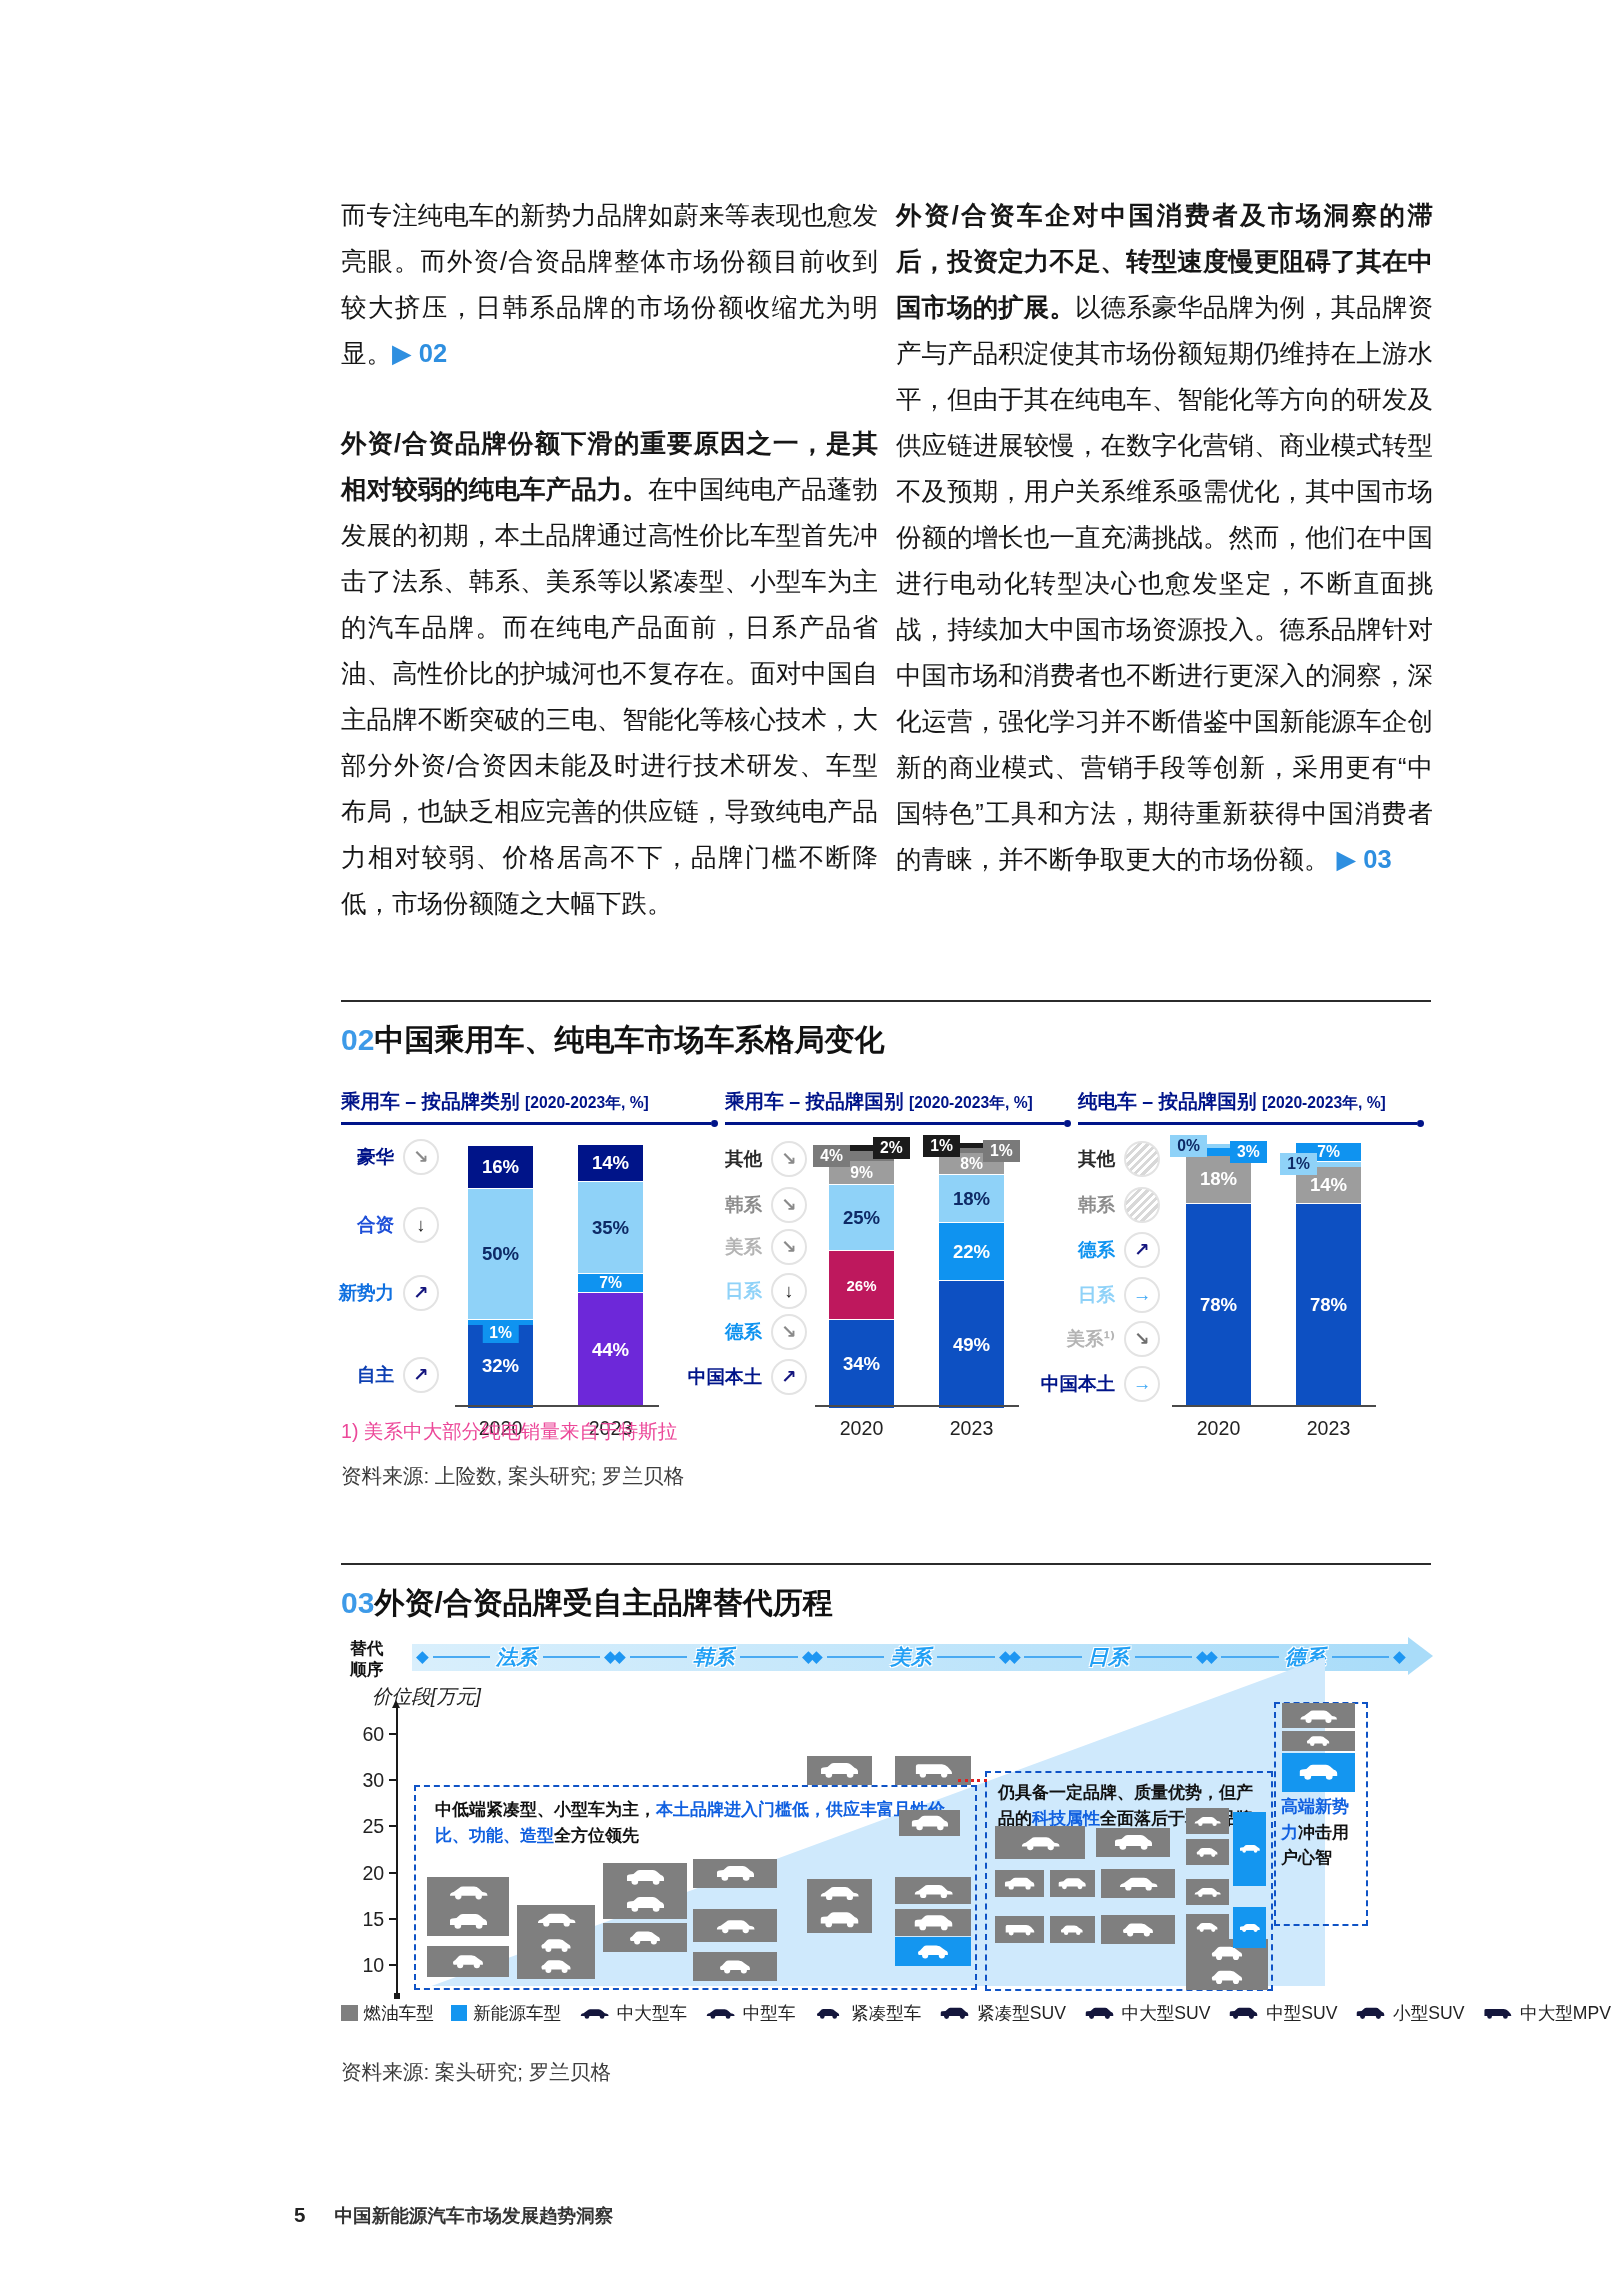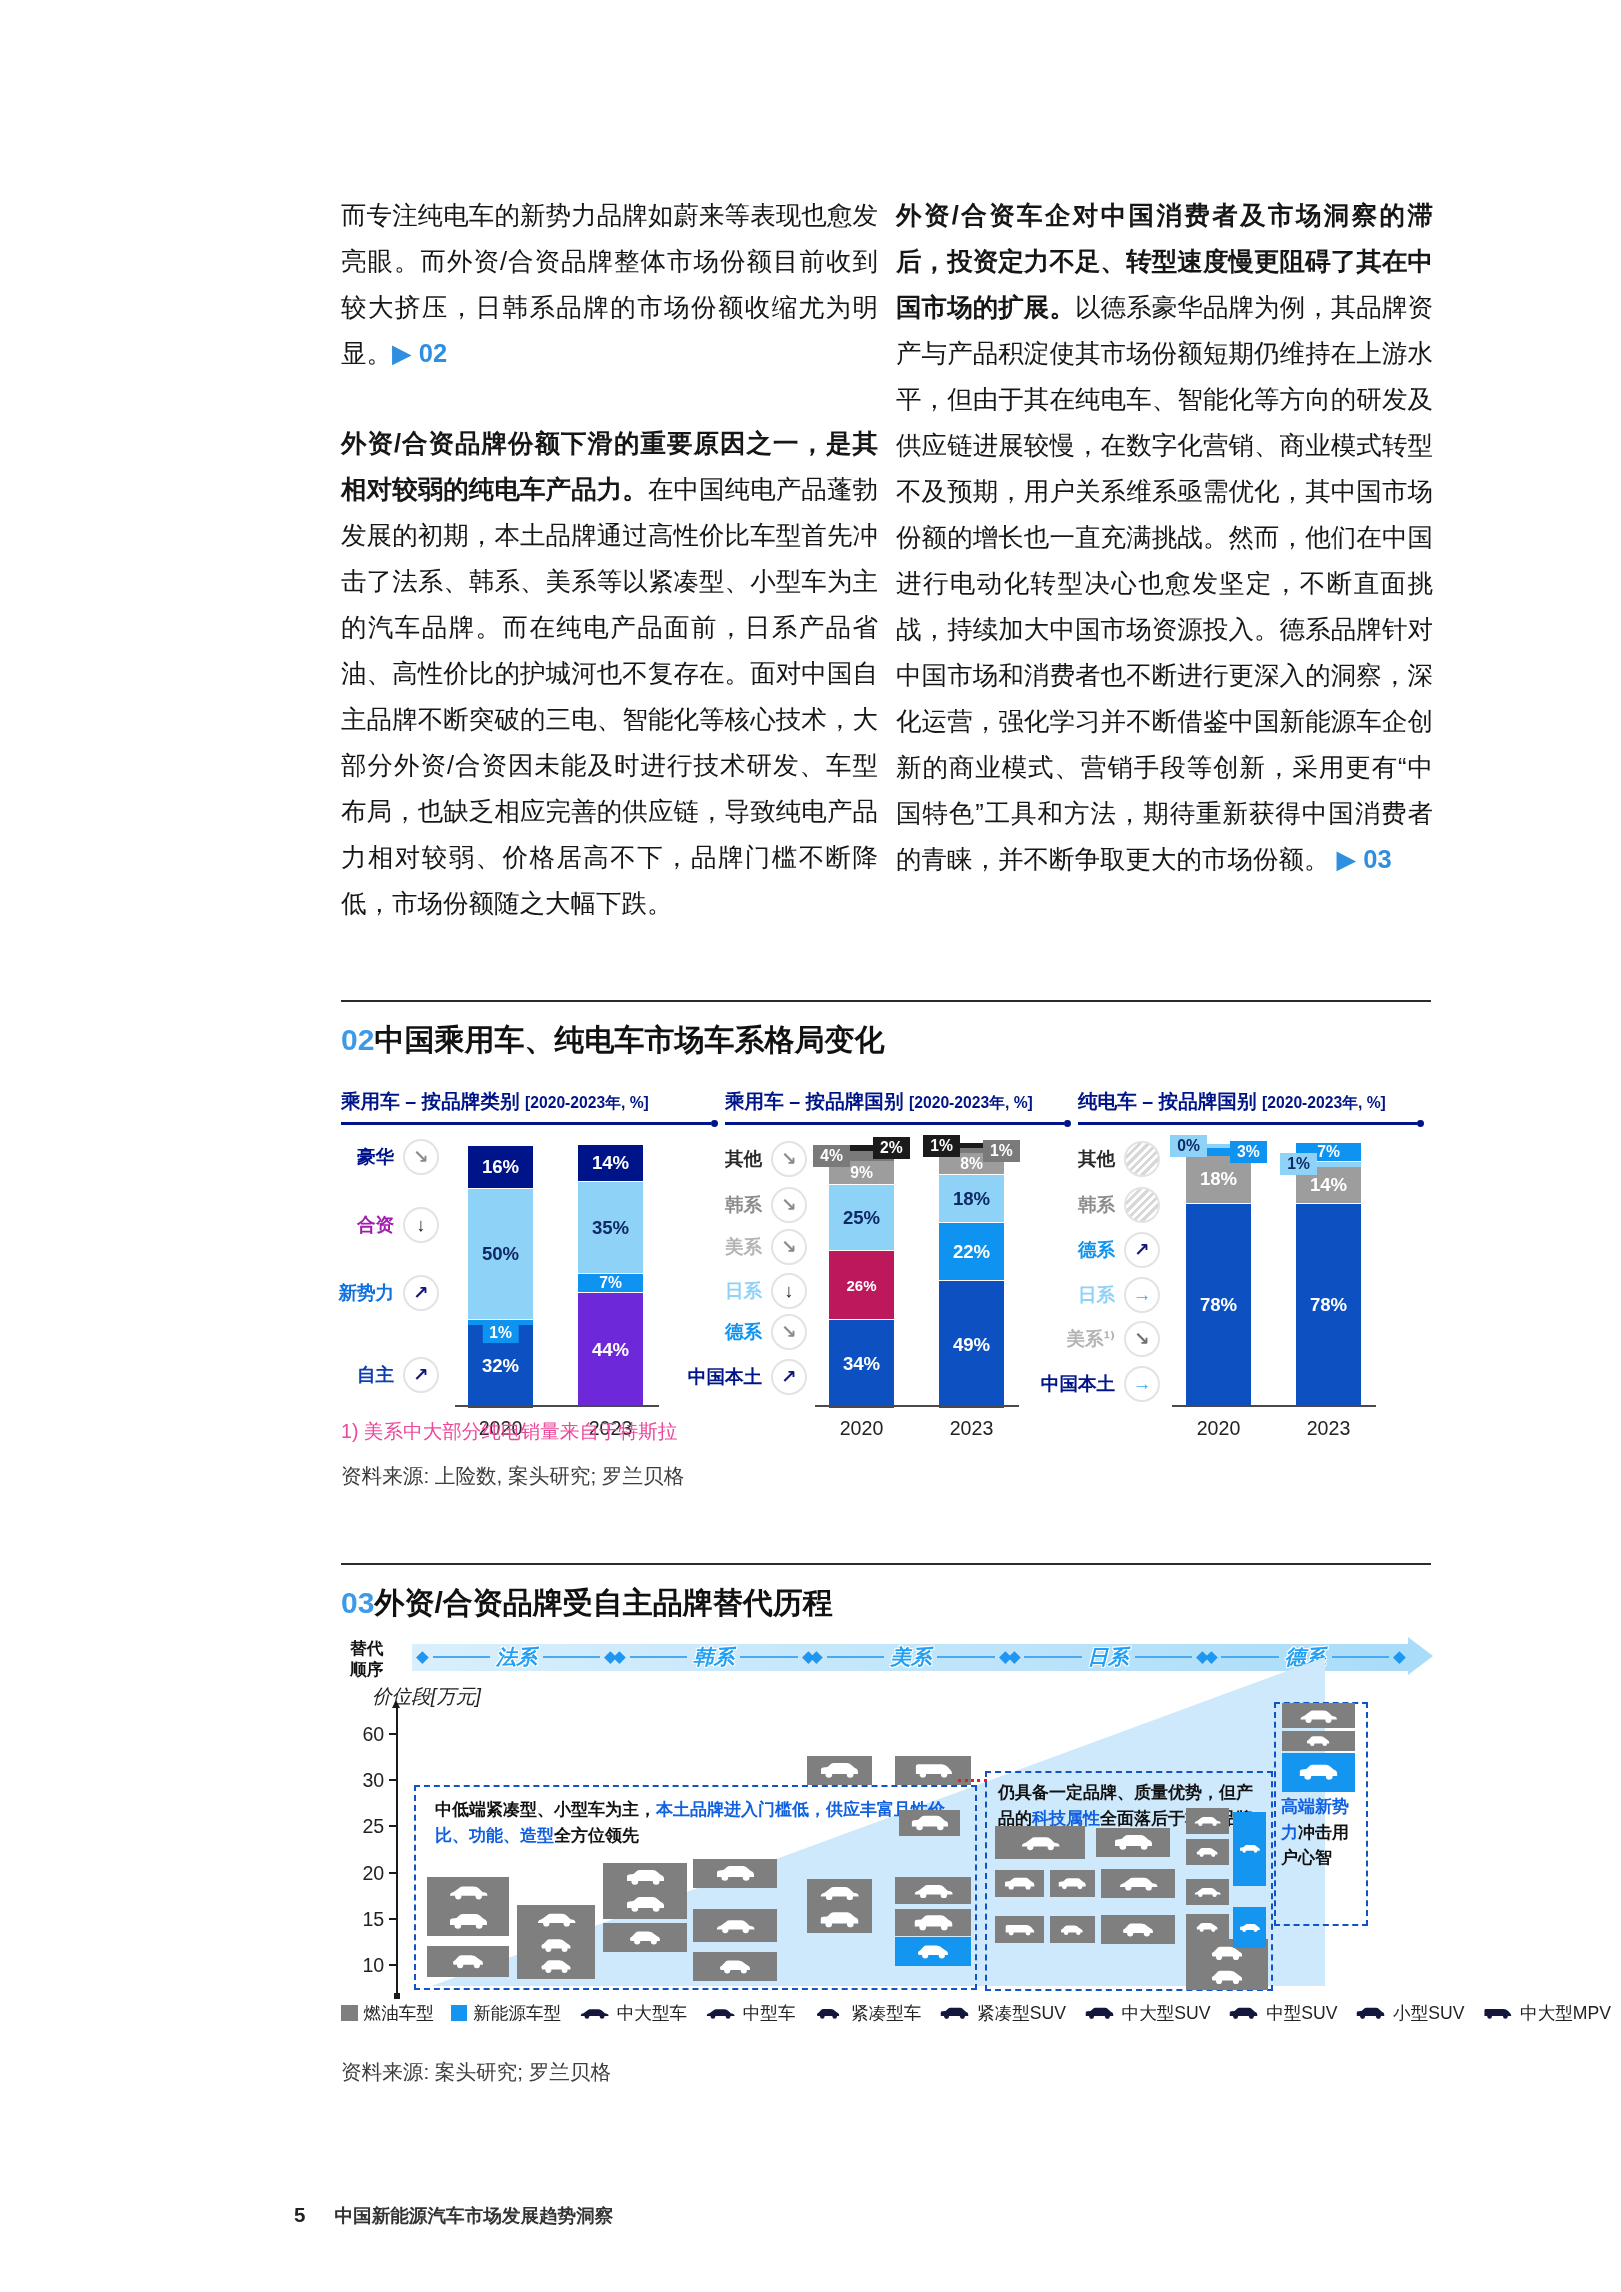--- a/index.html
+++ b/index.html
@@ -125,21 +125,21 @@
     <div class="panels">
       <div class="panel" style="width:384px;">
         <div class="subtitle"><span>乘用车 – 按品牌类别</span> <span class="bracket">[2020-2023年, %]</span></div>
         <div class="sub-line"></div>
         <div class="chart-body">
             <div class="lg-row" style="top: 2px; left: 0px; width: 98px;">
               <div class="lg-label" style="color: rgb(0, 20, 137);">豪华</div>
               <div class="lg-circle" style="color: rgb(138, 138, 138);">↘</div>
             </div>
             <div class="lg-row" style="top: 70px; left: 0px; width: 98px;">
-              <div class="lg-label" style="color: #a21caf;">合资</div>
+              <div class="lg-label" style="color: #1d4ed8;">合资</div>
               <div class="lg-circle" style="color: rgb(27, 27, 27);">↓</div>
             </div>
             <div class="lg-row" style="top: 138px; left: 0px; width: 98px;">
               <div class="lg-label" style="color: rgb(15, 112, 224);">新势力</div>
               <div class="lg-circle" style="color: rgb(20, 21, 126);">↗</div>
             </div>
             <div class="lg-row" style="top: 220px; left: 0px; width: 98px;">
               <div class="lg-label" style="color: rgb(13, 63, 178);">自主</div>
               <div class="lg-circle" style="color: rgb(20, 21, 126);">↗</div>
             </div>

